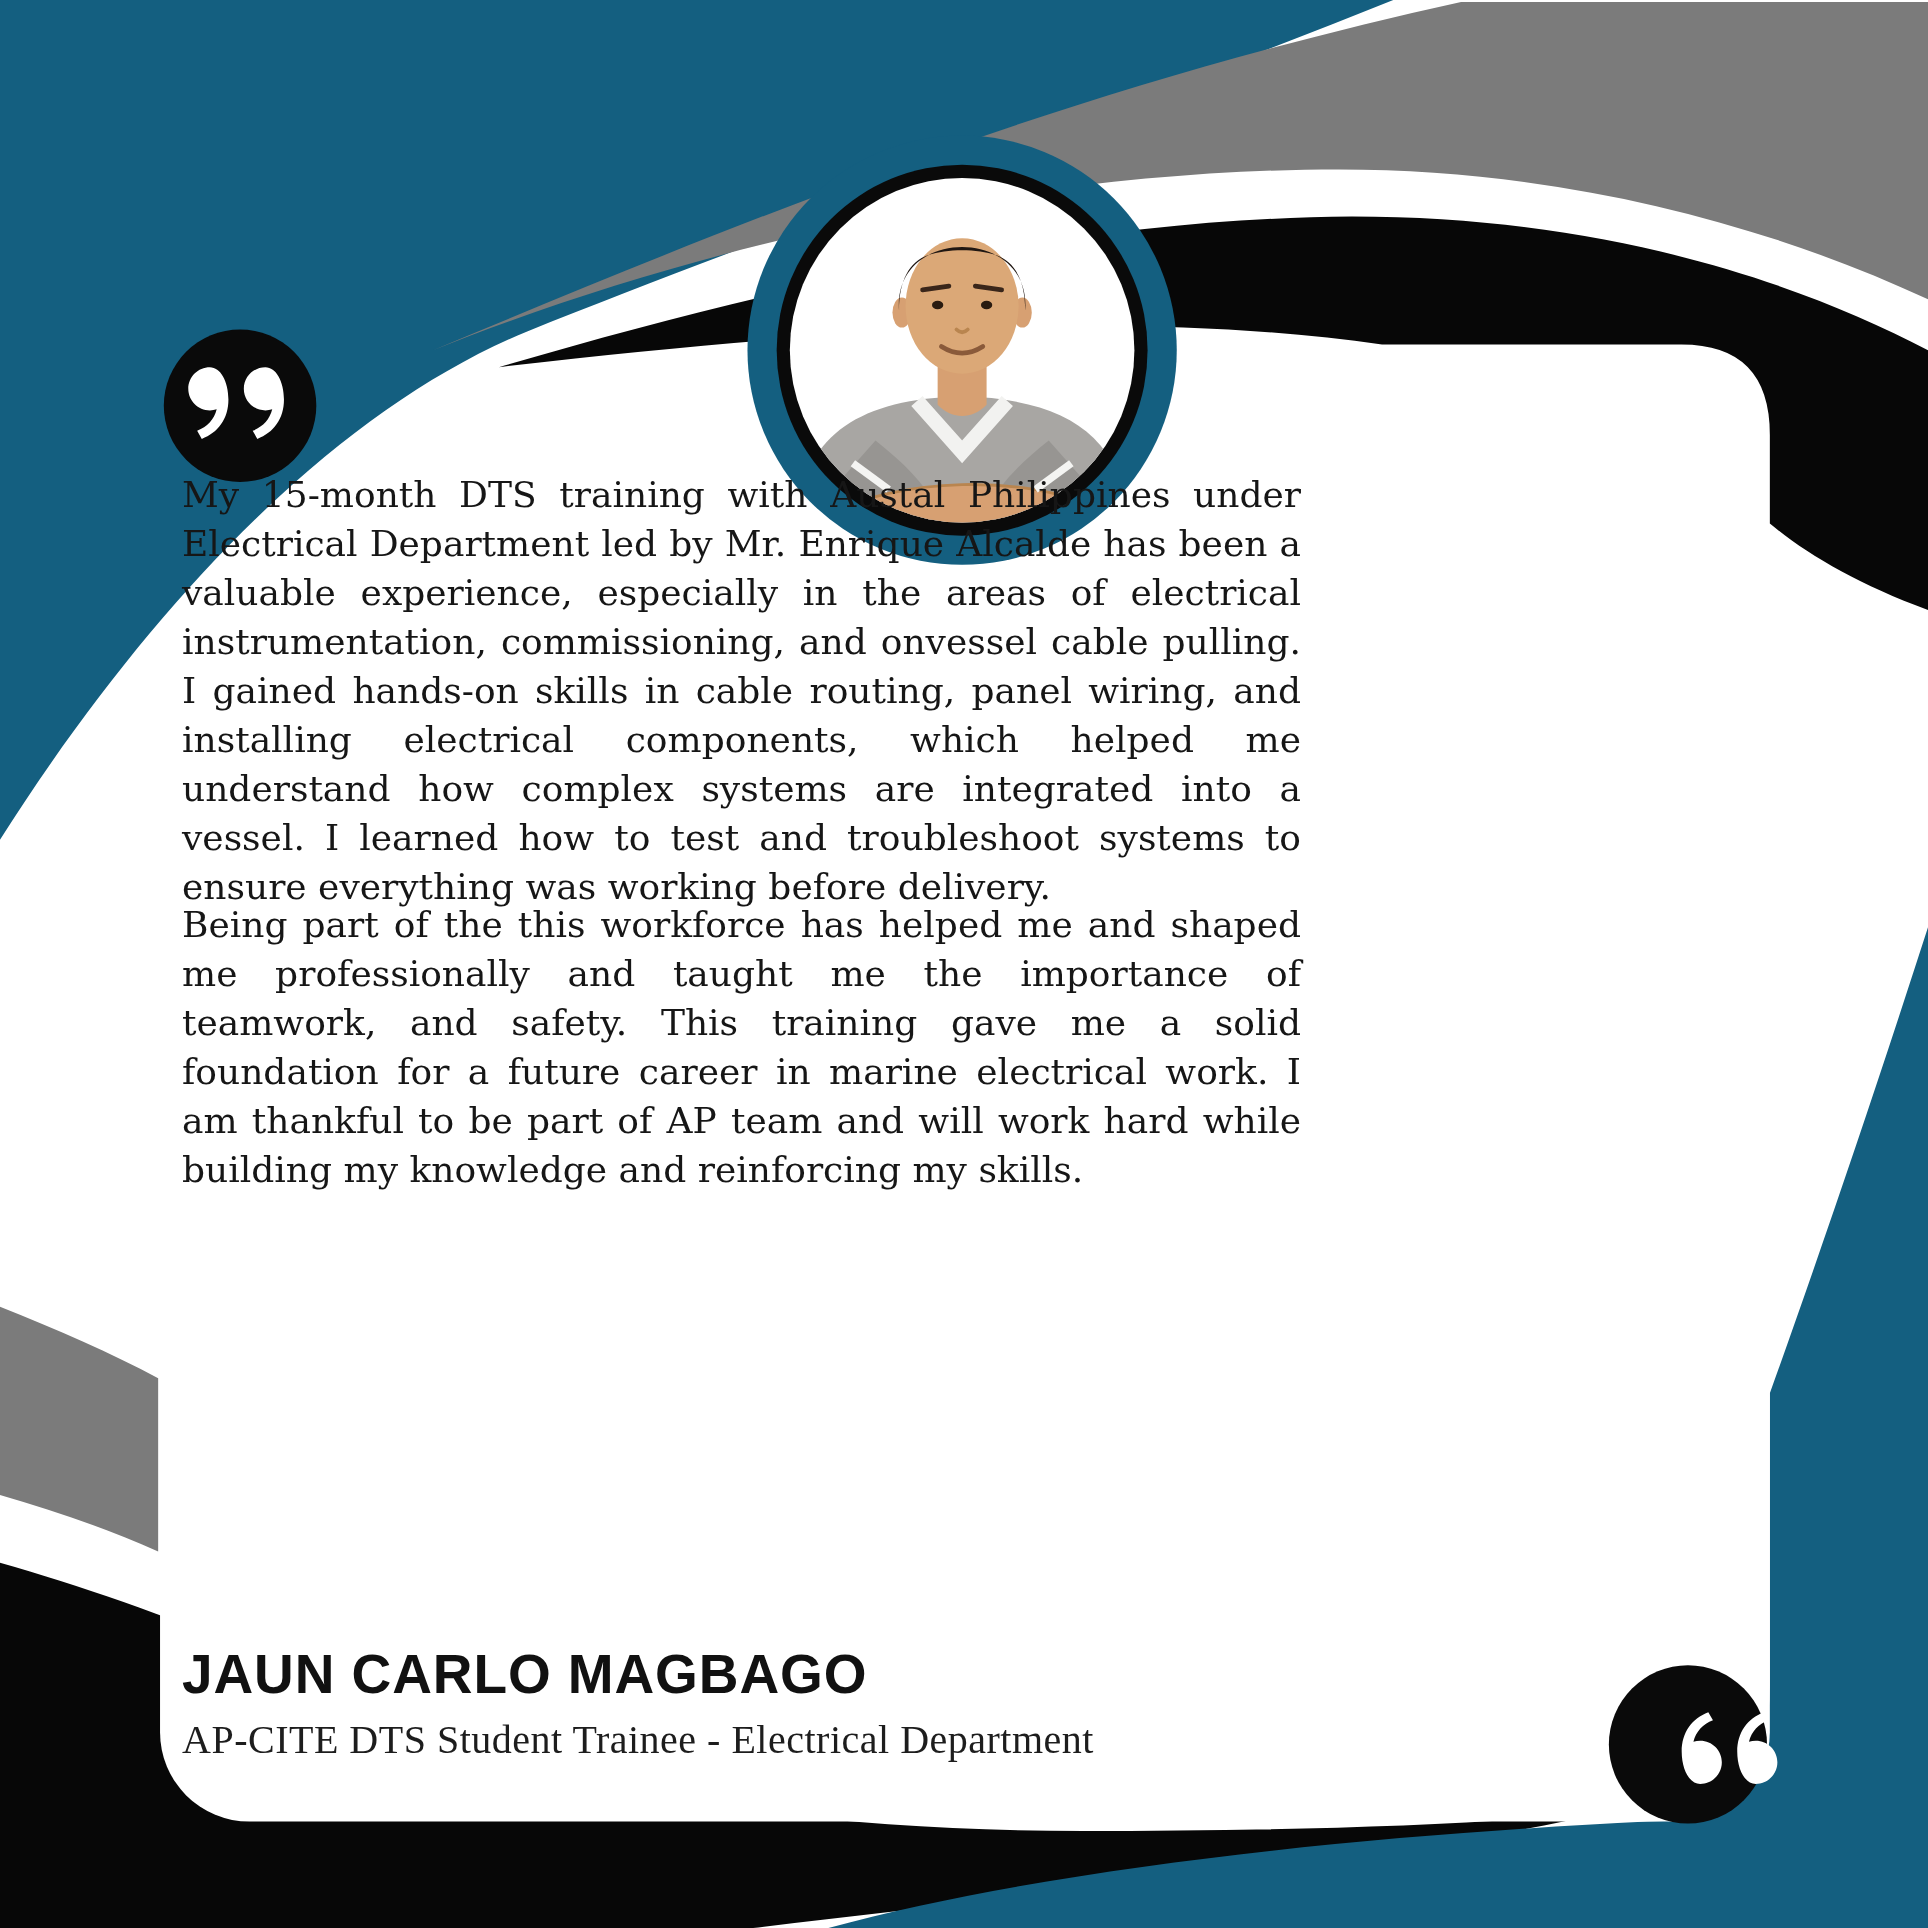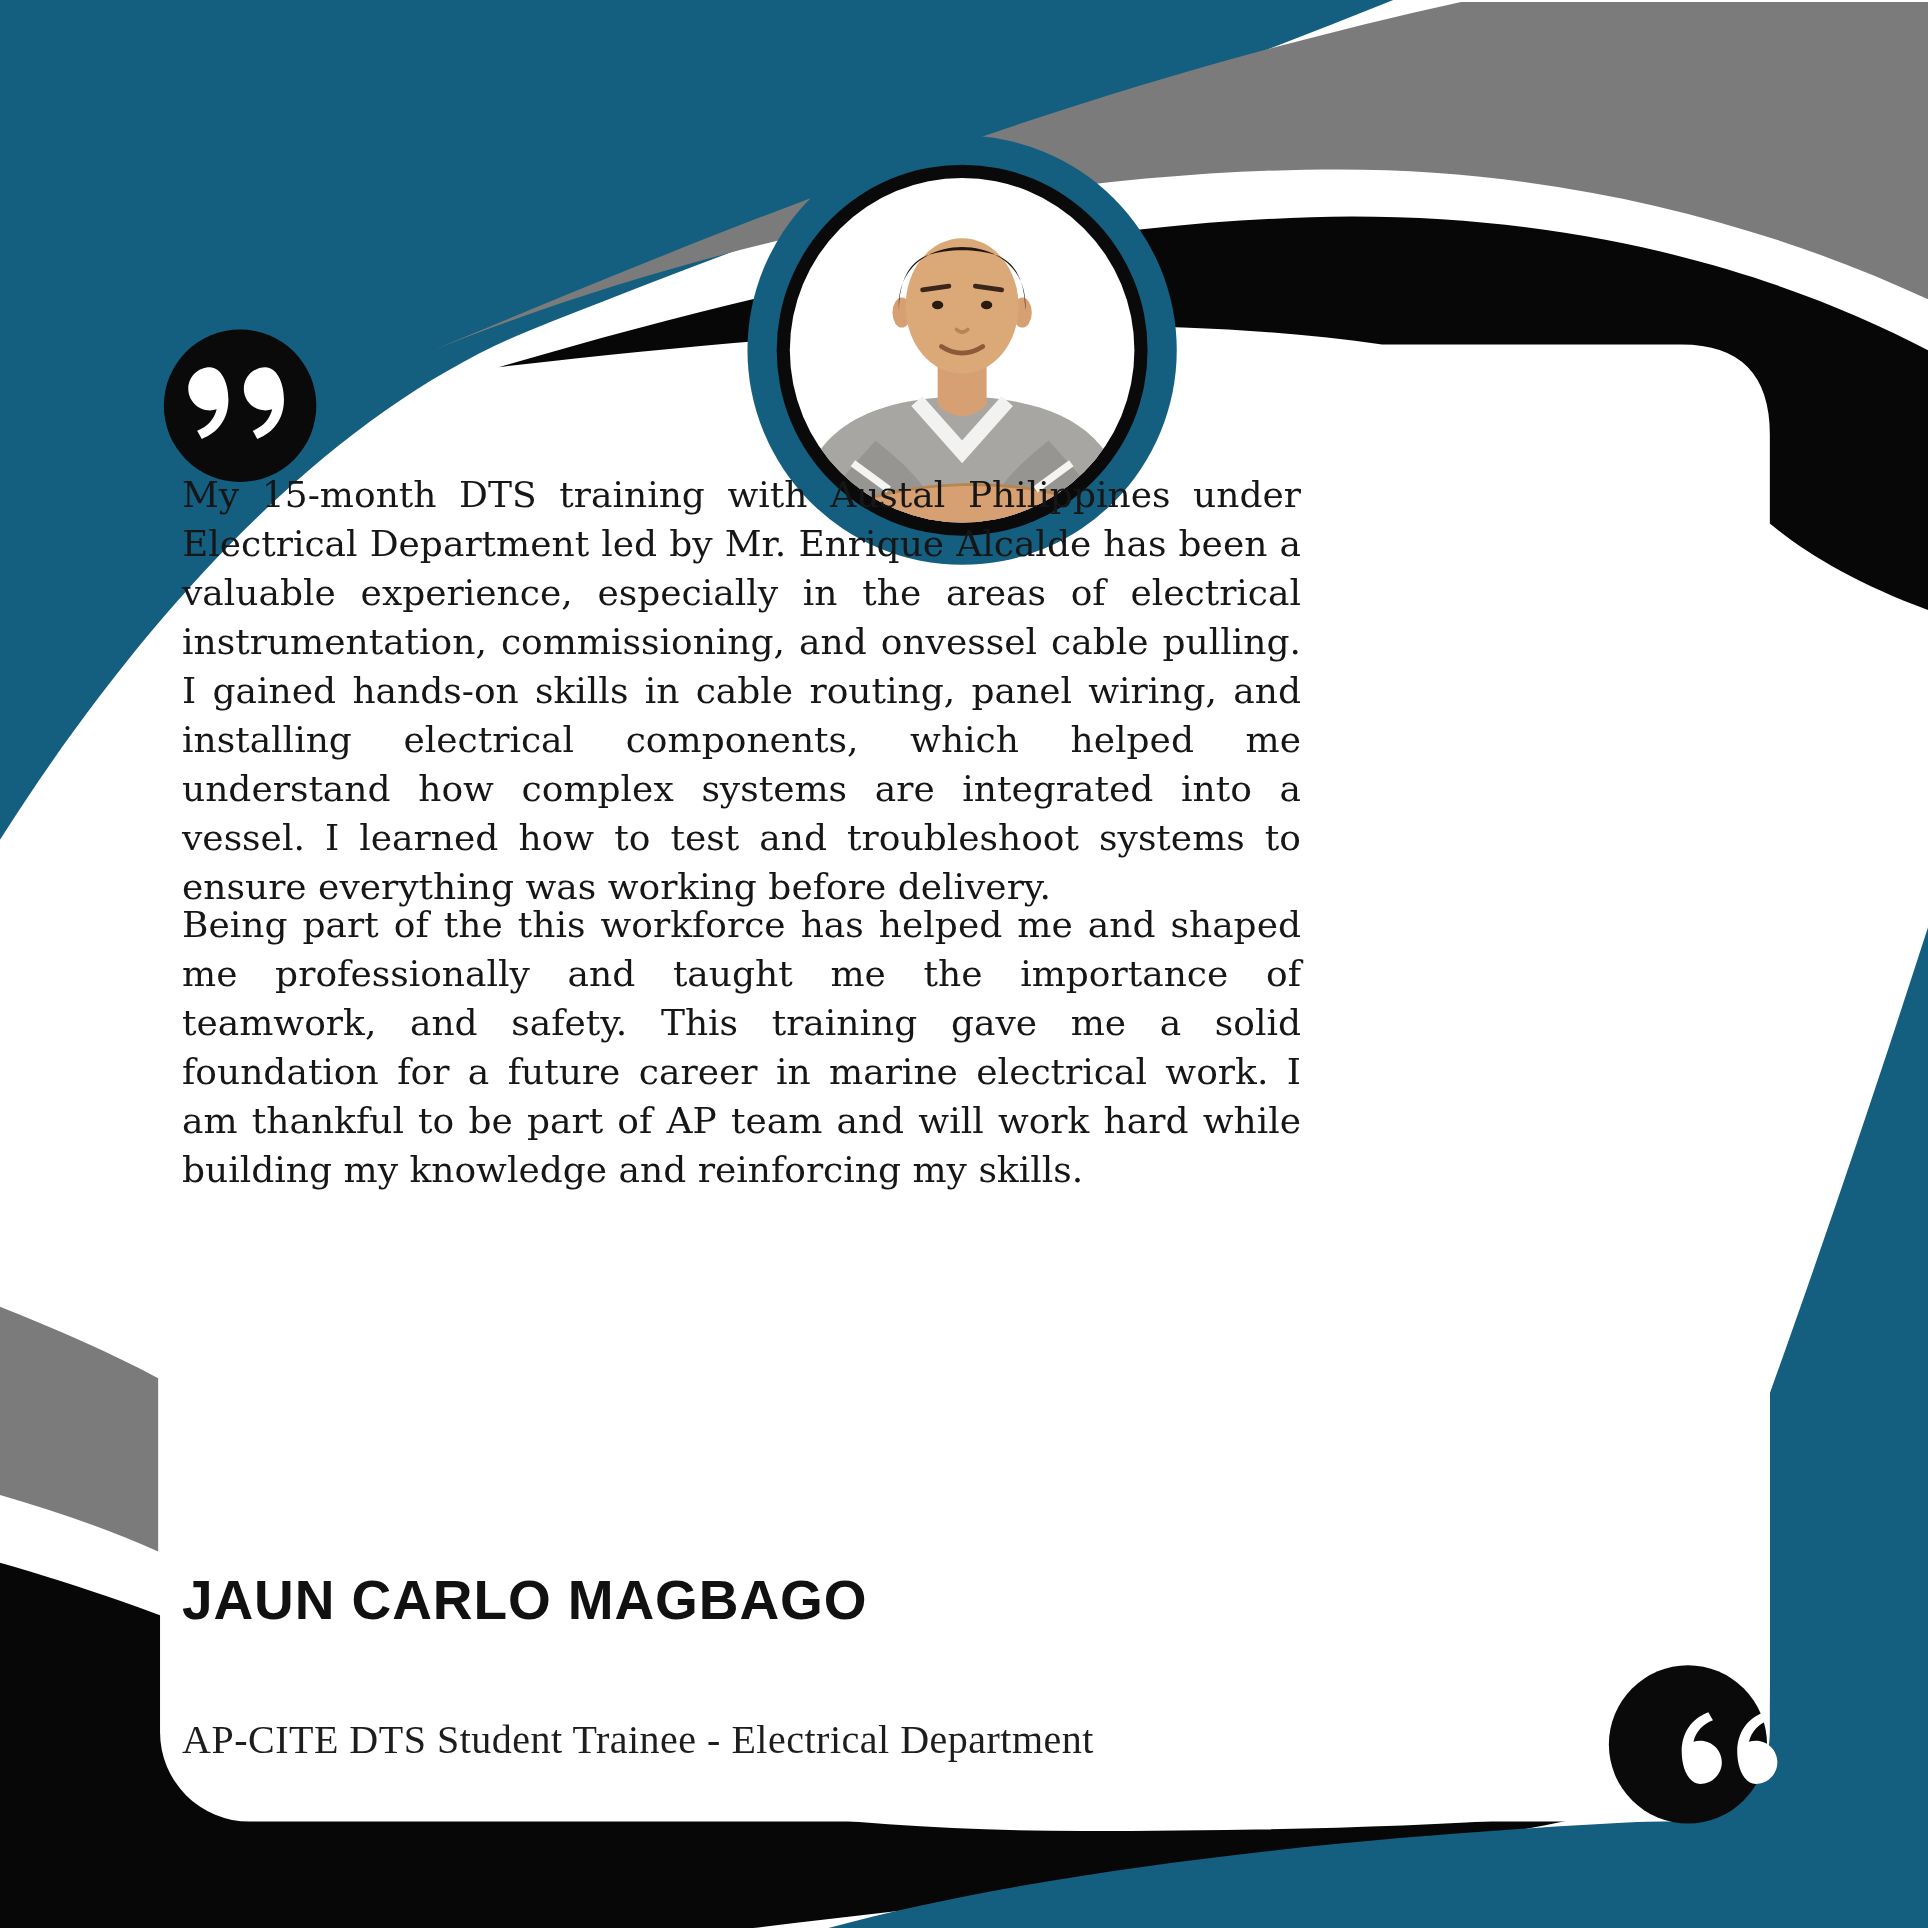--- a/index.html
+++ b/index.html
@@ -10,21 +10,21 @@
   .bg-svg{position:absolute;left:0;top:0;width:1928px;height:1928px;}
   .quote-para{
     position:absolute;left:182px;width:1119px;
     font-family:"DejaVu Serif","Liberation Serif",serif;
     font-size:36px;line-height:49px;color:#161616;
     text-align:justify;text-justify:inter-word;
   }
   .para-1{top:458px;margin-top:12px;}
   .para-2{top:900px;}
   .author-name{
-    position:absolute;left:182px;top:1568px;
+    position:absolute;left:182px;top:1642px;
     font-family:"Liberation Sans",sans-serif;
     font-weight:bold;font-size:55px;letter-spacing:0.9px;color:#111111;
   }
   .author-title{
     position:absolute;left:182px;top:1716px;
     font-family:Liberation Serif, serif;
     font-size:40px;font-weight:normal;color:#1d1d1d;letter-spacing:0.5px;
   }
 </style>
 </head>

